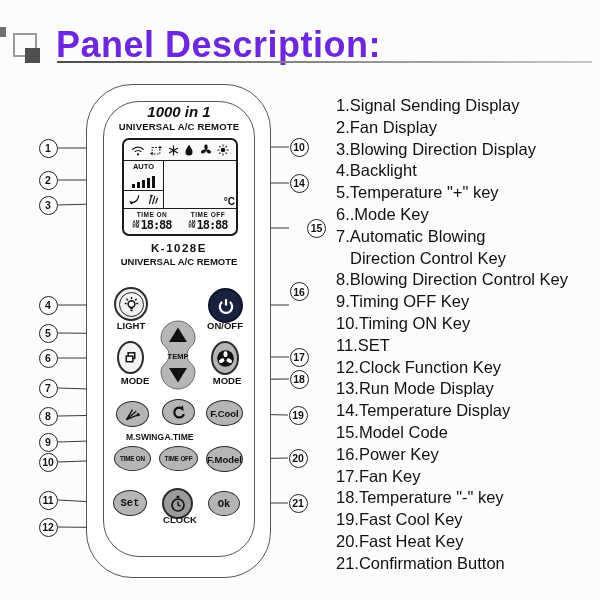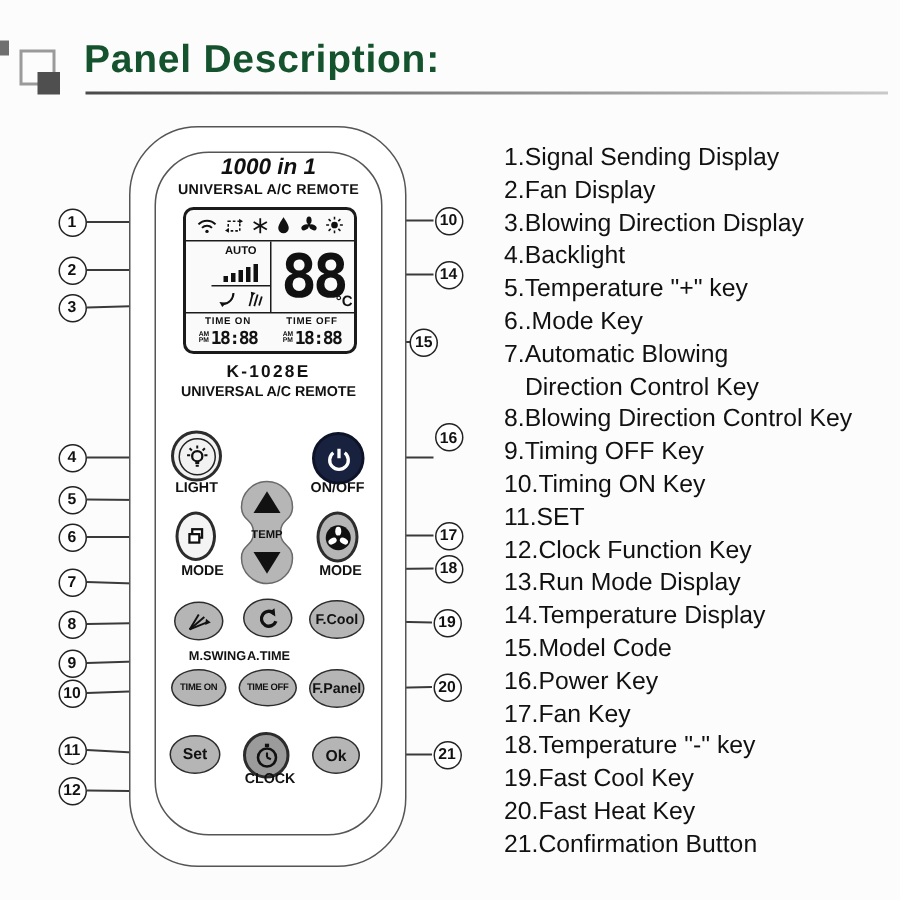--- a/index.html
+++ b/index.html
@@ -1,21 +1,21 @@
 <!DOCTYPE html>
 <html><head>
 <meta charset="utf-8">
 <style>
   * { margin:0; padding:0; box-sizing:border-box; }
   html,body { width:600px; height:600px; }
   body { position:relative; background:#fcfcfc; font-family:"Liberation Sans", sans-serif; color:#111; overflow:hidden; }
   .abs { position:absolute; }
 
   
-  .title { left:56px; top:24px; font-size:26px; font-weight:bold; letter-spacing:.5px; color:#14532d; }
+  .title { left:56px; top:24px; font-size:36px; font-weight:bold; letter-spacing:.5px; color:#6d28d9; }
   .sq-outline { left:13px; top:33px; width:24px; height:24px; border:2px solid #9a9a9a; background:transparent; }
   .sq-fill { left:25px; top:48px; width:15px; height:15px; background:#4f4f4f; }
   .sq-edge { left:0; top:27px; width:6px; height:10px; background:#6f6f6f; }
   .title-rule { left:57px; top:61px; width:535px; height:2px; background:linear-gradient(to right,#4a4a4a,#c9c9c9); }
 
   
   svg.lines { left:0; top:0; pointer-events:none; }
 
   
   .co { width:19px; height:19px; border:1.4px solid #222; border-radius:50%; background:#fff;
@@ -27,42 +27,42 @@
   .brand1 { left:103px; top:103px; width:152px; text-align:center; font-size:15px; font-weight:bold; font-style:italic; }
   .brand2 { left:103px; top:121px; width:152px; text-align:center; font-size:9.5px; font-weight:bold; letter-spacing:.2px; }
   .model  { left:103px; top:242px; width:152px; text-align:center; font-size:11.5px; font-weight:bold; letter-spacing:1.5px; }
   .model2 { left:103px; top:256px; width:152px; text-align:center; font-size:9.5px; font-weight:bold; }
 
   
   .lcd { left:122px; top:138px; width:116px; height:98px; border:2.5px solid #1b1b1b; border-radius:7px;
          background:#fafafa; display:flex; flex-direction:column; overflow:hidden; }
   .lcd-icons { height:21px; border-bottom:1.5px solid #1b1b1b; display:flex; align-items:center; justify-content:space-around; padding:0 4px; }
   .lcd-mid { height:47px; display:flex; }
-  .lcd-left { width:40px; border-right:1.5px solid #1b1b1b; display:flex; flex-direction:column;margin-left:17px; }
+  .lcd-left { width:40px; border-right:1.5px solid #1b1b1b; display:flex; flex-direction:column; }
   .lcd-auto { font-size:7.5px; font-weight:bold; text-align:center; padding-top:1px; }
   .lcd-bars { flex:1; display:flex; align-items:flex-end; justify-content:center; gap:1.5px; padding-bottom:2px; }
   .lcd-bars i { display:block; width:3.5px; background:#111; }
   .lcd-swingbox { height:18px; border-top:1.5px solid #1b1b1b; display:flex; align-items:center; justify-content:space-evenly; }
   .lcd-digits { flex:1; position:relative; display:flex; align-items:center; justify-content:center; }
   .seg { font-family:"DejaVu Sans Mono", monospace; font-weight:bold; font-size:40px; letter-spacing:-3px; line-height:40px; }
   .degc { position:absolute; right:1px; bottom:1px; font-size:10px; font-weight:bold; }
   .lcd-time { flex:1; border-top:1.5px solid #1b1b1b; display:flex; }
   .time-half { flex:1; display:flex; flex-direction:column; justify-content:center; }
   .time-label { font-size:6.5px; font-weight:bold; text-align:center; letter-spacing:.5px; }
   .time-val { display:flex; align-items:center; justify-content:center; gap:1px; }
   .ampm { display:flex; flex-direction:column; font-size:4.5px; font-weight:bold; line-height:4.5px; }
   .tseg { font-family:"DejaVu Sans Mono", monospace; font-weight:bold; font-size:12px; letter-spacing:-1px; }
 
   
   .btn { position:absolute; background:#b5b5b5; border:1.8px solid #2c2c2c; border-radius:50%;
          display:flex; align-items:center; justify-content:center; }
   .btn-label { position:absolute; width:70px; text-align:center; font-weight:bold; color:#111; }
   .txt9  { font-size:9.5px; font-weight:bold; }
   .txt6  { font-size:6.3px; font-weight:bold; letter-spacing:-.2px; }
-  .txt10 { font-size:10.5px; font-weight:bold; }
+  .txt10 { font-size:10.5px; font-weight:bold;font-family:Liberation Mono, monospace; }
   .ring-inner { width:25px; height:25px; border:1.5px solid #222; border-radius:50%; display:flex; align-items:center; justify-content:center; }
 </style>
 </head>
 <body>
 
 <div class="abs sq-edge"></div>
 <div class="abs sq-outline"></div>
 <div class="abs sq-fill"></div>
 <h1 class="abs title">Panel Description:</h1>
 <div class="abs title-rule"></div>
@@ -100,21 +100,21 @@
 <div class="abs co" style="left:38.5px;top:323.5px">5</div>
 <div class="abs co" style="left:38.5px;top:348.5px">6</div>
 <div class="abs co" style="left:38.5px;top:378.5px">7</div>
 <div class="abs co" style="left:38.5px;top:406.5px">8</div>
 <div class="abs co" style="left:38.5px;top:432.5px">9</div>
 <div class="abs co" style="left:38.5px;top:452.5px">10</div>
 <div class="abs co" style="left:38.5px;top:490.5px">11</div>
 <div class="abs co" style="left:38.5px;top:517.5px">12</div>
 <div class="abs co" style="left:289.5px;top:137.5px">10</div>
 <div class="abs co" style="left:289.5px;top:173.5px">14</div>
-<div class="abs co" style="left:273px;top:218.5px">15</div>
+<div class="abs co" style="left:307px;top:218.5px">15</div>
 <div class="abs co" style="left:289.5px;top:282px">16</div>
 <div class="abs co" style="left:289.5px;top:347.5px">17</div>
 <div class="abs co" style="left:289.5px;top:369.5px">18</div>
 <div class="abs co" style="left:288.5px;top:405.5px">19</div>
 <div class="abs co" style="left:288.5px;top:448.5px">20</div>
 <div class="abs co" style="left:288.5px;top:493.5px">21</div>
 
 <div class="abs remote-outer"></div>
 <div class="abs remote-inner"></div>
 
@@ -182,21 +182,20 @@
           <g stroke="#111" stroke-width="1.3" fill="none">
             <line x1="3.5" y1="11" x2="6" y2="1.5"></line>
             <line x1="7" y1="11" x2="9.5" y2="2.5"></line>
             <line x1="10.5" y1="10.5" x2="12.5" y2="4"></line>
           </g>
           <polygon points="4.5,0.5 8,1.5 5,4" fill="#111"></polygon>
         </svg>
       </div>
     </div>
     <div class="lcd-digits">
-      <span class="seg">88</span>
       <span class="degc">°C</span>
     </div>
   </div>
   <div class="lcd-time">
     <div class="time-half">
       <div class="time-label">TIME ON</div>
       <div class="time-val">
         <span class="ampm">
             <span>AM</span>
             <span>PM</span>
@@ -294,21 +293,21 @@
 <div class="btn-label" style="left:110px;top:432px;font-size:8.5px">M.SWING</div>
 <div class="btn-label" style="left:144px;top:432px;font-size:8.5px">A.TIME</div>
 
 <div class="btn" style="left:114px;top:446px;width:37px;height:25px">
   <span class="txt6">TIME ON</span>
 </div>
 <div class="btn" style="left:159px;top:446px;width:39px;height:25px">
   <span class="txt6">TIME OFF</span>
 </div>
 <div class="btn" style="left:206px;top:446px;width:37px;height:26px">
-  <span class="txt9">F.Panel</span>
+  <span class="txt9">F.Model</span>
 </div>
 
 <div class="btn" style="left:113px;top:490px;width:34px;height:26px">
   <span class="txt10">Set</span>
 </div>
 <div class="btn" style="left:162px;top:488px;width:31px;height:31px;background:#9b9b9b;border-width:2px">
   <svg width="18" height="18" viewBox="0 0 18 18">
     <rect x="7.6" y="0.8" width="2.8" height="2.2" fill="#111"></rect>
     <circle cx="9" cy="10" r="6" stroke="#111" stroke-width="1.7" fill="none"></circle>
     <line x1="9" y1="10" x2="9" y2="6.6" stroke="#111" stroke-width="1.4"></line>

